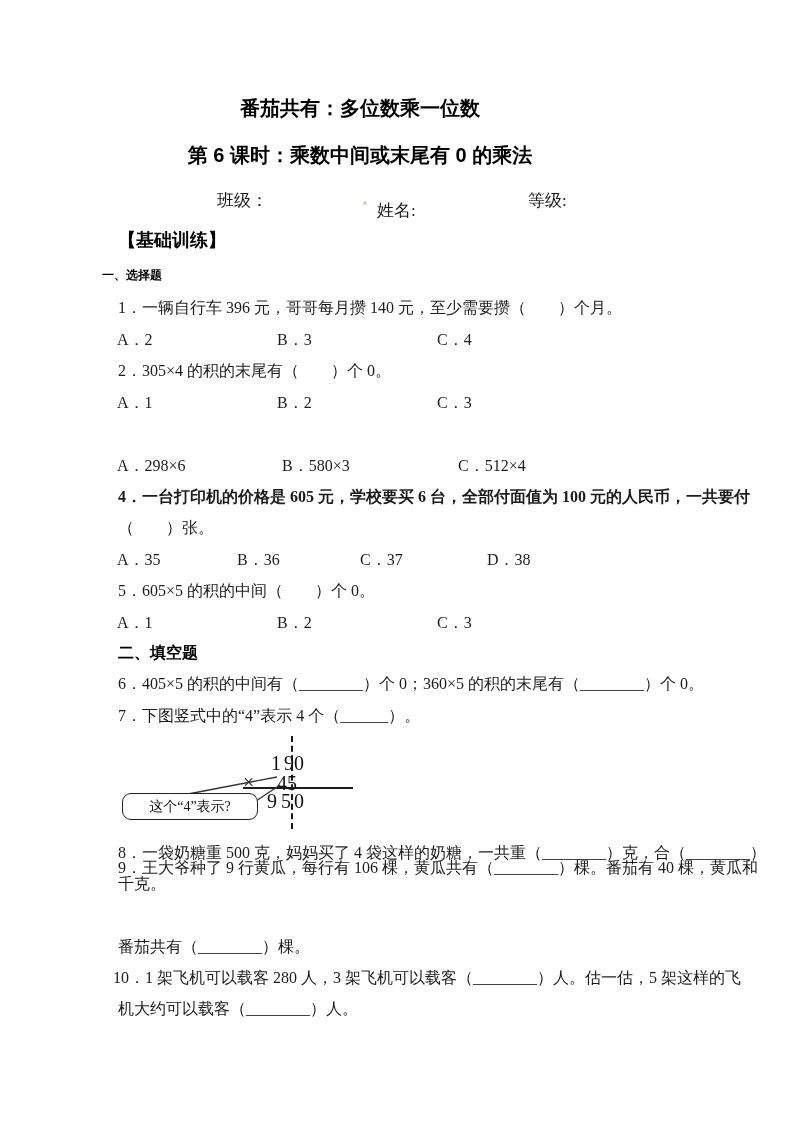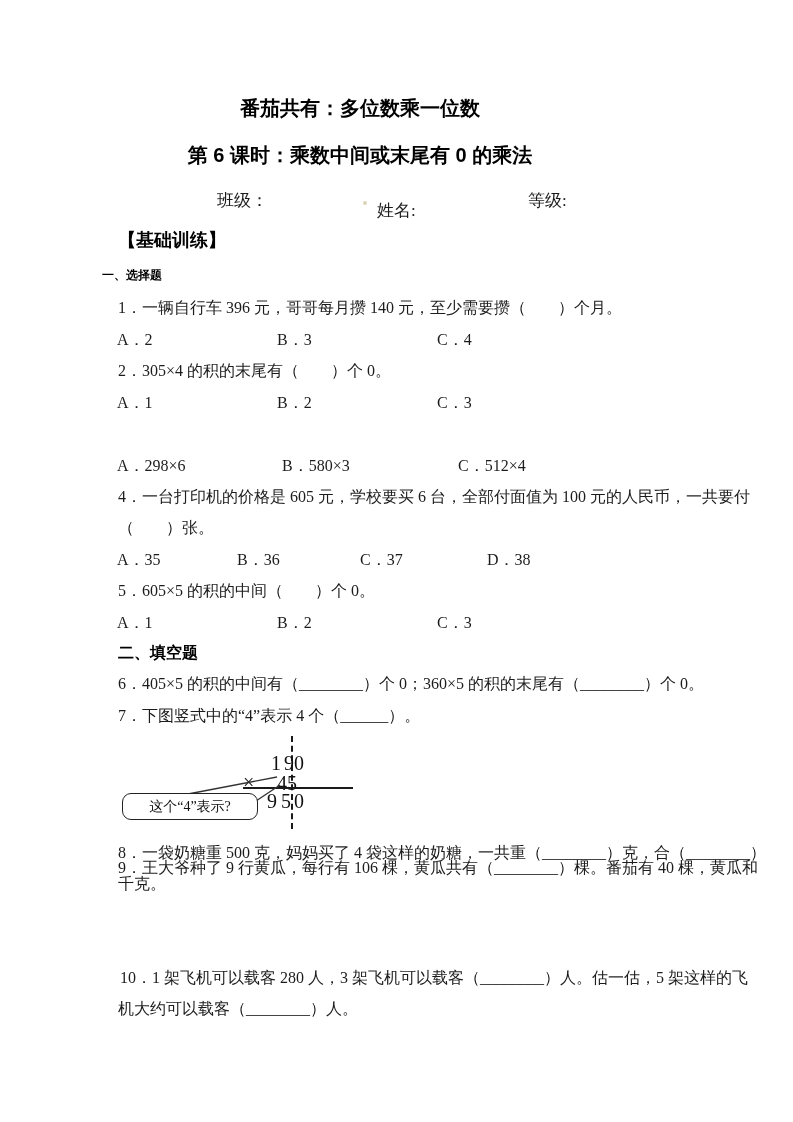--- a/index.html
+++ b/index.html
@@ -92,21 +92,21 @@
 
   <div class="line" style="left:118px;top:361px;">2．305×4 的积的末尾有（　　）个 0。</div>
   <span class="line" style="left:117px;top:393px;">A．1</span>
   <span class="line" style="left:277px;top:393px;">B．2</span>
   <span class="line" style="left:437px;top:393px;">C．3</span>
 
   <span class="line" style="left:117px;top:456px;">A．298×6</span>
   <span class="line" style="left:282px;top:456px;">B．580×3</span>
   <span class="line" style="left:458px;top:456px;">C．512×4</span>
 
-  <div class="line" style="left:118px;top:487px;">4．一台打印机的价格是 605 元，学校要买 6 台，全部付面值为 100 元的人民币，一共要付</div>
+  <div class="line" style="left:118px;top:487px;font-weight:bold;">4．一台打印机的价格是 605 元，学校要买 6 台，全部付面值为 100 元的人民币，一共要付</div>
   <div class="line" style="left:118px;top:518px;">（　　）张。</div>
   <span class="line" style="left:117px;top:550px;">A．35</span>
   <span class="line" style="left:237px;top:550px;">B．36</span>
   <span class="line" style="left:360px;top:550px;">C．37</span>
   <span class="line" style="left:487px;top:550px;">D．38</span>
 
   <div class="line" style="left:118px;top:581px;">5．605×5 的积的中间（　　）个 0。</div>
   <span class="line" style="left:117px;top:613px;">A．1</span>
   <span class="line" style="left:277px;top:613px;">B．2</span>
   <span class="line" style="left:437px;top:613px;">C．3</span>
@@ -135,17 +135,18 @@
       <line x1="146" y1="41" x2="170" y2="25" stroke="#333" stroke-width="1.3"></line>
     </svg>
 
     <div class="callout" style="left:122px;top:793px;">这个“4”表示?</div>
   </div>
 
   <div class="line" style="left:118px;top:843px;">8．一袋奶糖重 500 克，妈妈买了 4 袋这样的奶糖，一共重（________）克，合（________）</div>
   <div class="line" style="left:118px;top:874px;">千克。</div>
 
   <div class="line" style="left:118px;top:858px;">9．王大爷种了 9 行黄瓜，每行有 106 棵，黄瓜共有（________）棵。番茄有 40 棵，黄瓜和</div>
+  <div class="line" style="left:118px;top:937px;">番茄共有（________）棵。</div>
 
-  <div class="line" style="left:120px;top:968px;font-family:Liberation Serif, serif;">10．1 架飞机可以载客 280 人，3 架飞机可以载客（________）人。估一估，5 架这样的飞</div>
+  <div class="line" style="left:113px;top:968px;font-family:Liberation Serif, serif;">10．1 架飞机可以载客 280 人，3 架飞机可以载客（________）人。估一估，5 架这样的飞</div>
   <div class="line" style="left:118px;top:999px;">机大约可以载客（________）人。</div>
 
 </div>
 
 </body></html>

